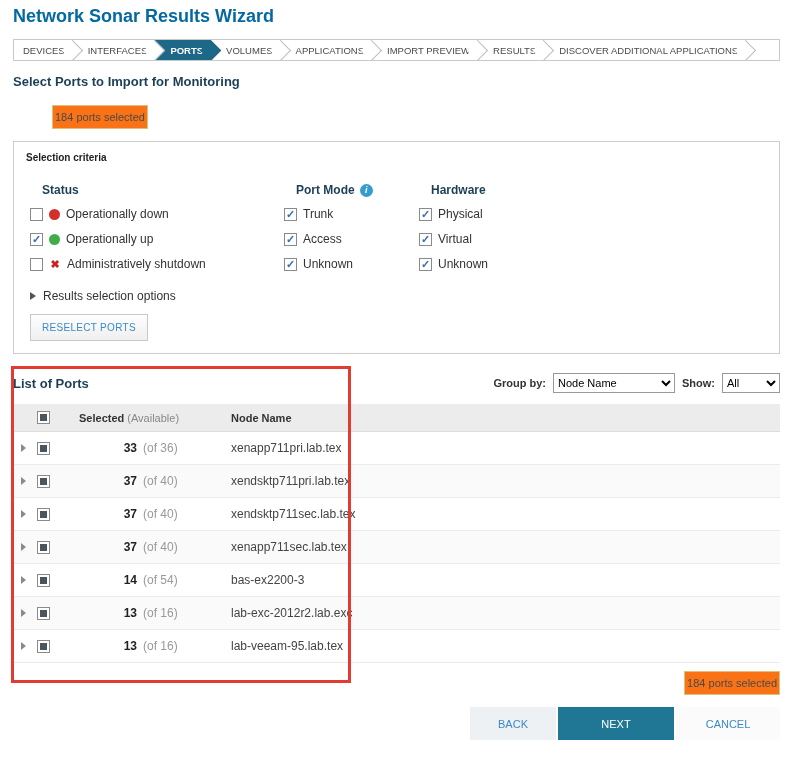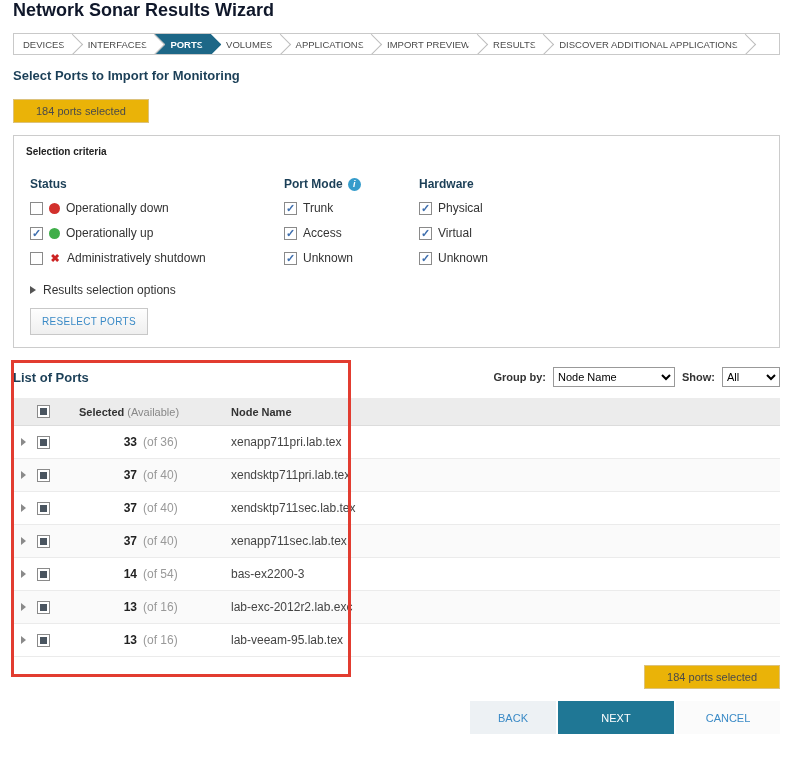--- a/index.html
+++ b/index.html
@@ -8,22 +8,22 @@
     font-family: "Liberation Sans", sans-serif;
     background: #ffffff;
     position: relative;
     overflow: hidden;
     color: #333;
   }
   .page { position: relative; width: 793px; height: 760px; }
 
   
   .page-title {
-    font-size: 18px; font-weight: bold; color: #0f172a;
-    margin: 0 0 12px 13px;
+    font-size: 18px; font-weight: bold; color: #0369a1;
+    margin: 6px 0 12px 13px;
   }
 
   
   .steps {
     display: flex; margin: 0 13px; height: 22px;
     border: 1px solid #c9c9c9; background: #fff; overflow: hidden;
   }
   .step {
     position: relative; display: flex; align-items: center;
     padding: 0 8px 0 15px; font-size: 9.5px; color: #4a4a4a;
@@ -40,40 +40,40 @@
   .step.active::after { background: #1d6787; border-color: #1d6787; }
 
   
   .section-heading {
     font-size: 13px; font-weight: bold; color: #1b3f57;
     margin: 13px 13px 0;
   }
 
   
   .badge {
-    display: inline-block; background: #eab308; border: 1px solid #dcc27c;
-    color: #4a4a4a; font-size: 11px; padding: 5px 22px;
+    display: inline-block; background: #f97316; border: 1px solid #dcc27c;
+    color: #4a4a4a; font-size: 11px; padding: 5px 2px; margin-left: 39px;
   }
   .badge-top-wrap { margin: 16px 13px 0; }
 
   
   .panel { margin: 12px 13px 0; border: 1px solid #cccccc; background: #fff; }
   .panel-title { font-size: 10px; font-weight: bold; color: #222; padding: 10px 12px 8px; }
   .match-bar {
     margin: 0 8px; padding: 4px 10px; font-size: 11px; color: #555;
     background: linear-gradient(#e7e7e7, #d7d7d7);
     border: 1px solid #cfcfcf;
   }
   .cols { display: flex; padding: 12px 16px 0; }
   .col-status { width: 254px; }
   .col-portmode { width: 135px; }
   .col-hardware { width: 150px; }
   .col-head {
     font-size: 12px; font-weight: bold; color: #1b3f57;
-    margin-bottom: 10px; display: flex; align-items: center; gap: 5px;
+    margin-bottom: 10px; display: flex; align-items: center; gap: 5px; margin-left: 12px;
   }
   .crit-row {
     display: flex; align-items: center; gap: 6px;
     font-size: 12px; color: #333; margin-bottom: 11px; cursor: default;
   }
   .cb {
     width: 13px; height: 13px; border: 1px solid #8a8a8a; background: #fff;
     display: inline-flex; align-items: center; justify-content: center;
     flex: none; cursor: pointer;
   }

